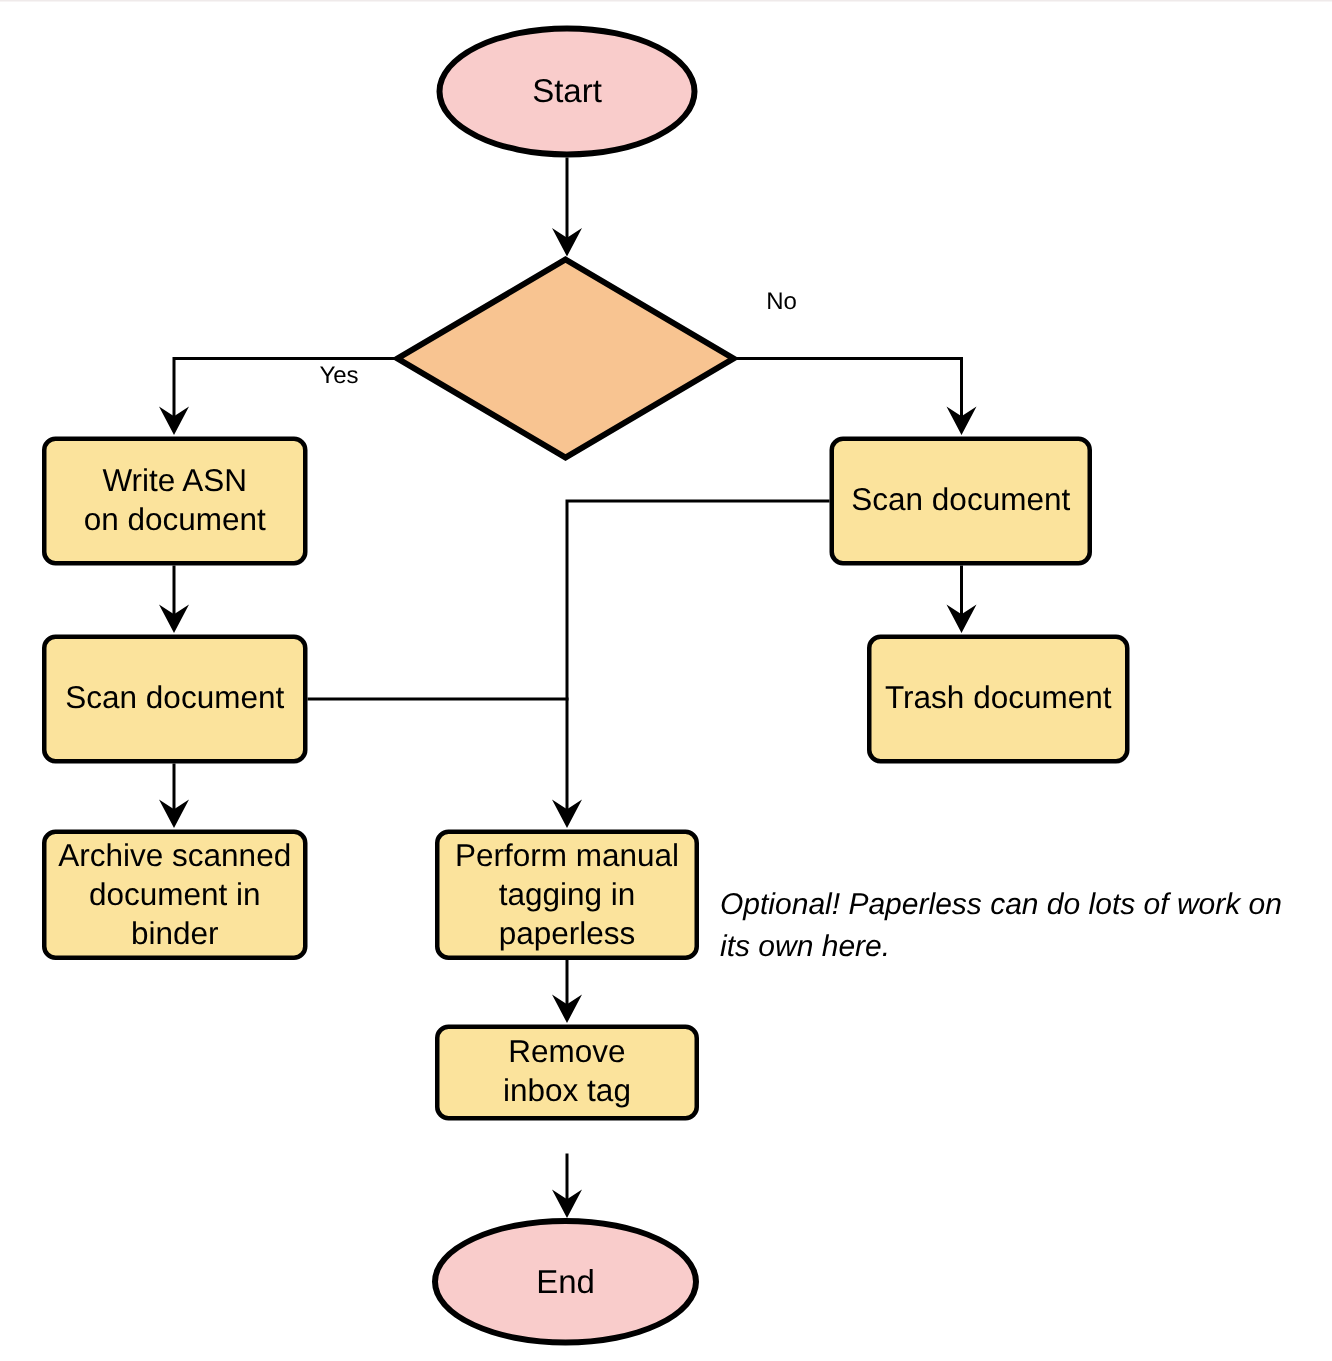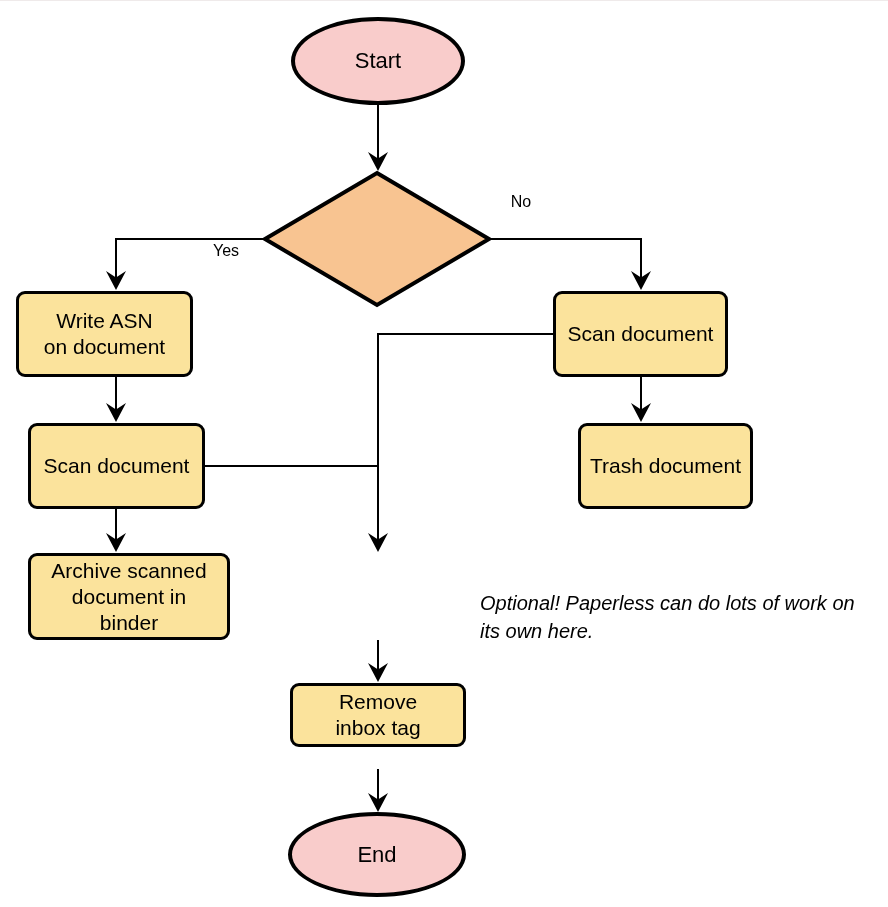--- a/index.html
+++ b/index.html
@@ -101,33 +101,36 @@
 
     <path class="edge" d="M378,769 V800"></path>
     <path class="ah" d="M378,812 L368,793 L378,799.5 L388,793 Z"></path>
   </svg>
 
   <div class="node ellipse-node" style="left:288px; top:812px; width:178px; height:85px;">End</div>
 
   <div class="node ellipse-node" style="left:291px; top:17px; width:174px; height:88px;">Start</div>
 
 
-  <div class="node rect-node" style="left:16px; top:291px; width:177px; height:86px;">Write ASN
+  <div class="node rect-node" style="left:28px; top:291px; width:177px; height:86px;">Write ASN
 on document</div>
 
   <div class="node rect-node" style="left:28px; top:423px; width:177px; height:86px;">Scan document</div>
 
-  <div class="node rect-node" style="left:28px; top:553px; width:202px; height:87px;">Archive scanned
+  <div class="node rect-node" style="left:28px; top:553px; width:177px; height:87px;">Archive scanned
 document in
 binder</div>
 
   <div class="node rect-node" style="left:553px; top:291px; width:175px; height:86px;">Scan document</div>
 
   <div class="node rect-node" style="left:553px; top:423px; width:175px; height:86px;margin-left:25px;">Trash document</div>
 
+  <div class="node rect-node" style="left:290px; top:553px; width:176px; height:87px;">Perform manual
+tagging in
+paperless</div>
 
   <div class="node rect-node" style="left:290px; top:683px; width:176px; height:64px;">Remove
 inbox tag</div>
 
   <div class="edge-label" style="left:191px; top:207px; width:70px;margin-top:34px;">Yes</div>
 
   <div class="edge-label" style="left:486px; top:192px; width:70px;">No</div>
 
   <div class="note" style="left:480px; top:589px; width:410px;">Optional! Paperless can do lots of work on
 its own here.</div>

